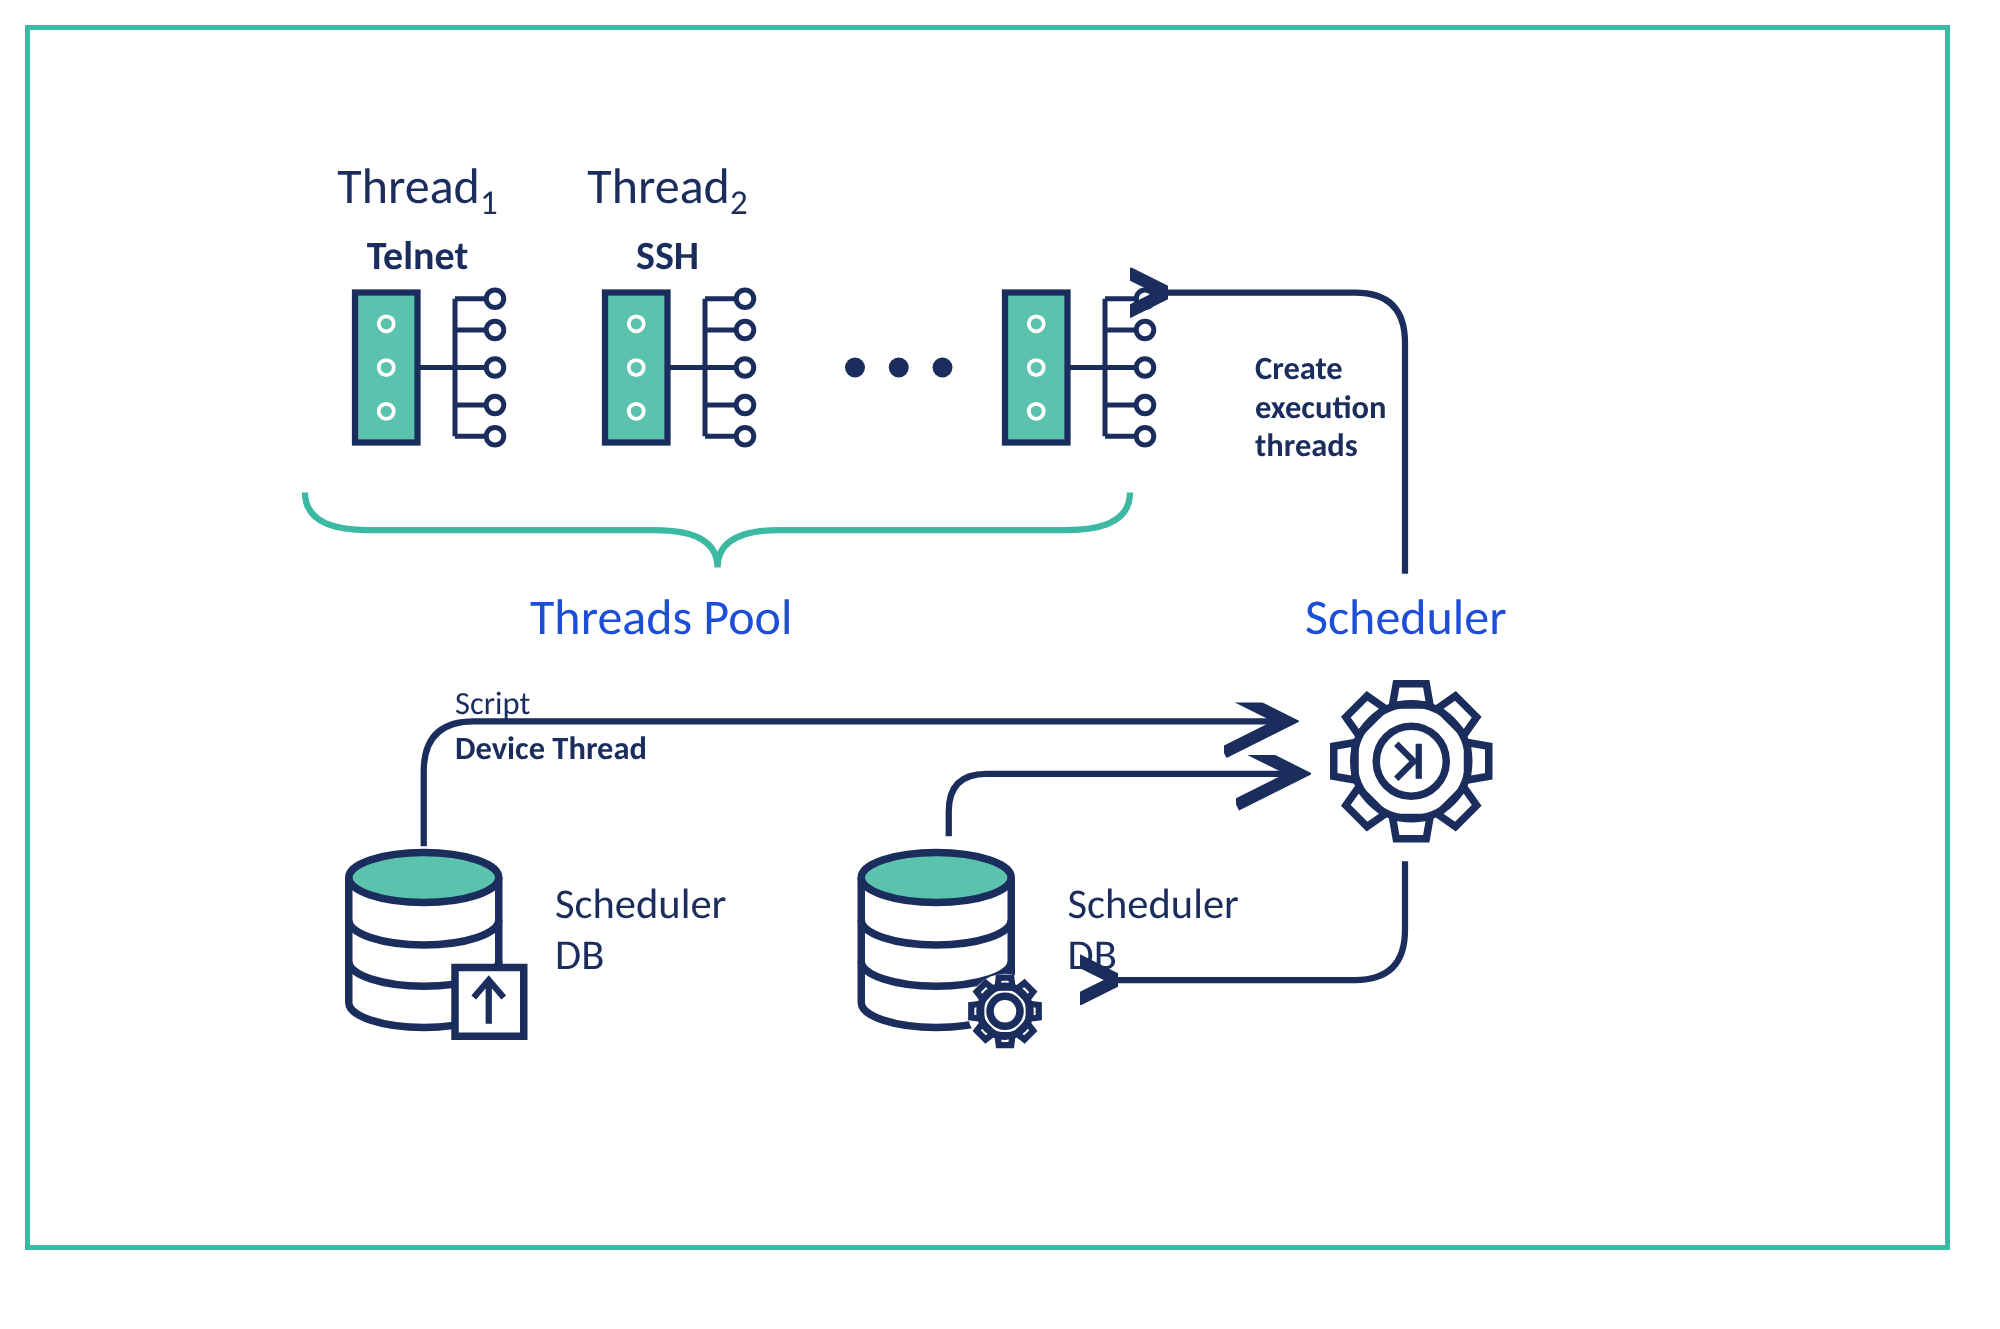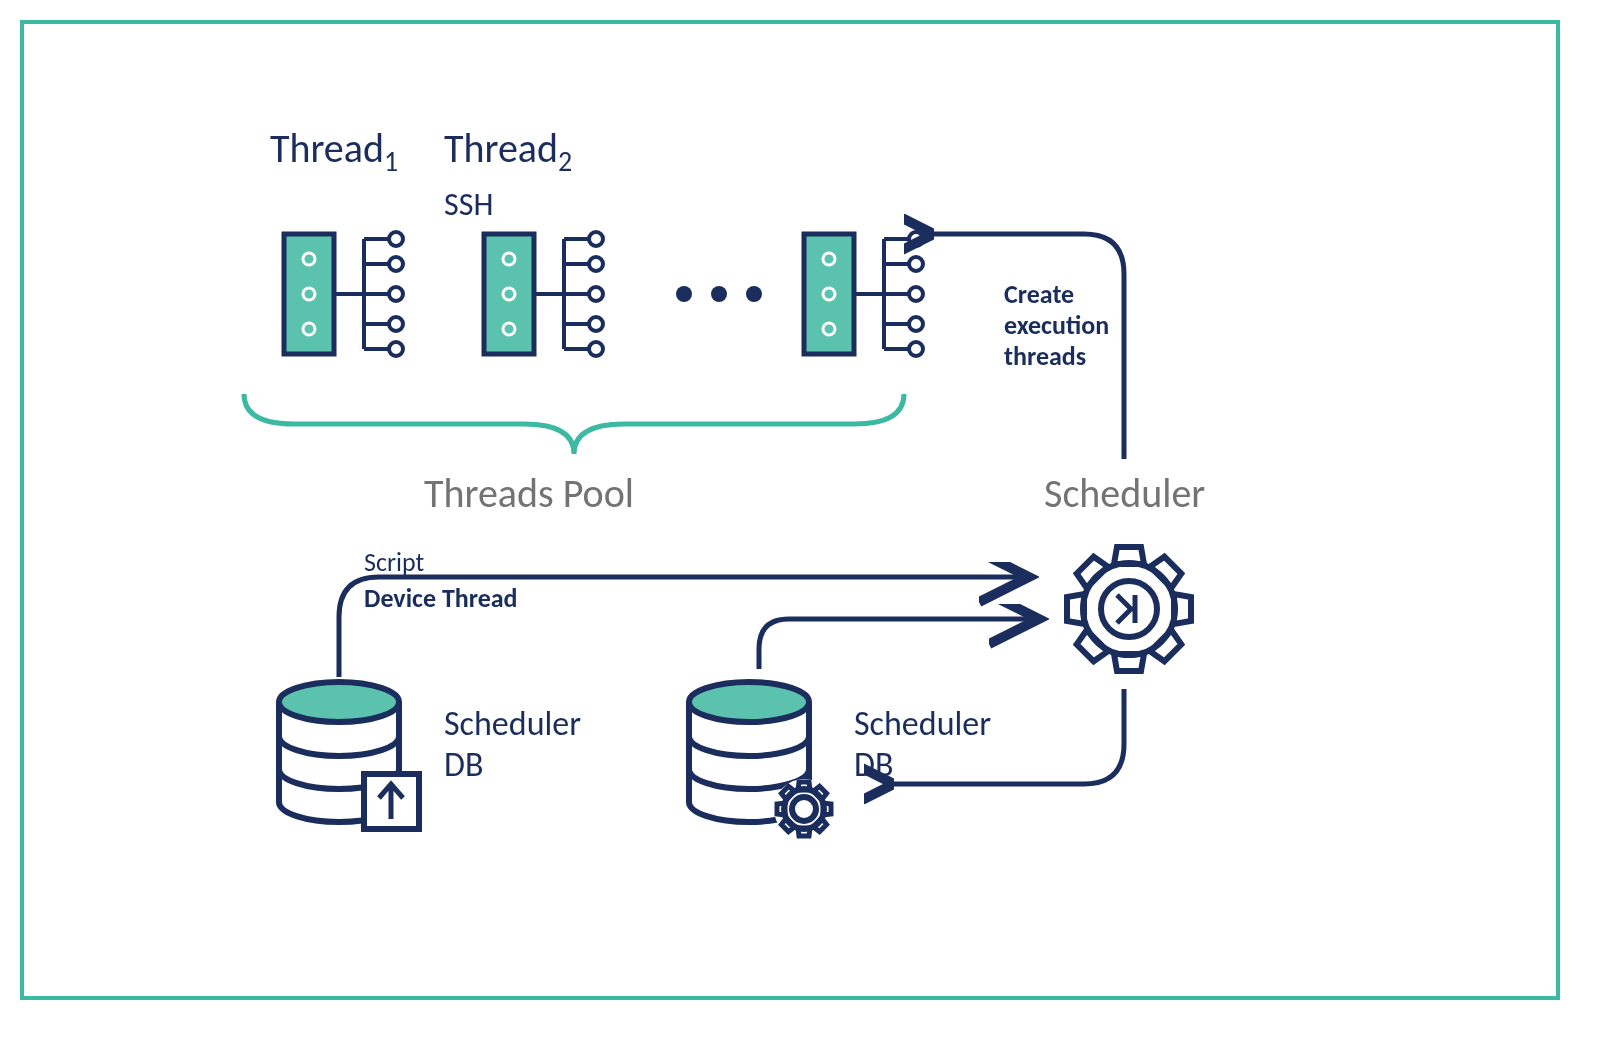--- a/index.html
+++ b/index.html
@@ -1,33 +1,34 @@
 <!DOCTYPE html>
 <html><head>
 <meta charset="utf-8">
 <style>
   html,body{margin:0;padding:0;width:1600px;height:1063px;background:#fff;font-family:"Segoe UI",Calibri,Arial,sans-serif}
   .frame{position:absolute;left:20px;top:20px;width:1540px;height:980px;border:4px solid #3cb9a3;box-sizing:border-box}
   .abs{position:absolute}
   .navy{color:#1a2d5c}
-  .teal{color:#737373}
+  .teal{color:#1d4ed8}
   sub{font-size:0.7em}
 </style>
 </head>
 <body>
 
 <div class="frame">
 
   <div class="abs navy" style="left:220px;top:100px;text-align:center;width:180px">
     <div style="font-size:40px"><span>Thread</span><sub>1</sub></div>
+    <div style="font-size:32px;font-weight:700;margin-top:6px">Telnet</div>
   </div>
 
-  <div class="abs navy" style="left:420px;top:100px;text-align:left;width:180px">
+  <div class="abs navy" style="left:420px;top:100px;text-align:center;width:180px">
     <div style="font-size:40px"><span>Thread</span><sub>2</sub></div>
-    <div style="font-size:32px;font-weight:400;margin-top:6px">SSH</div>
+    <div style="font-size:32px;font-weight:700;margin-top:6px">SSH</div>
   </div>
 
   <svg class="abs" style="left:220px;top:200px" width="700" height="190">
     <defs>
       <g id="threadBlock">
         <rect x="0" y="10" width="50" height="120" fill="#5bc2ad" stroke="#1a2d5c" stroke-width="5"></rect>
         <circle cx="25" cy="35" r="6" fill="none" stroke="#fff" stroke-width="3"></circle>
         <circle cx="25" cy="70" r="6" fill="none" stroke="#fff" stroke-width="3"></circle>
         <circle cx="25" cy="105" r="6" fill="none" stroke="#fff" stroke-width="3"></circle>
         <g stroke="#1a2d5c" stroke-width="4" fill="none">

